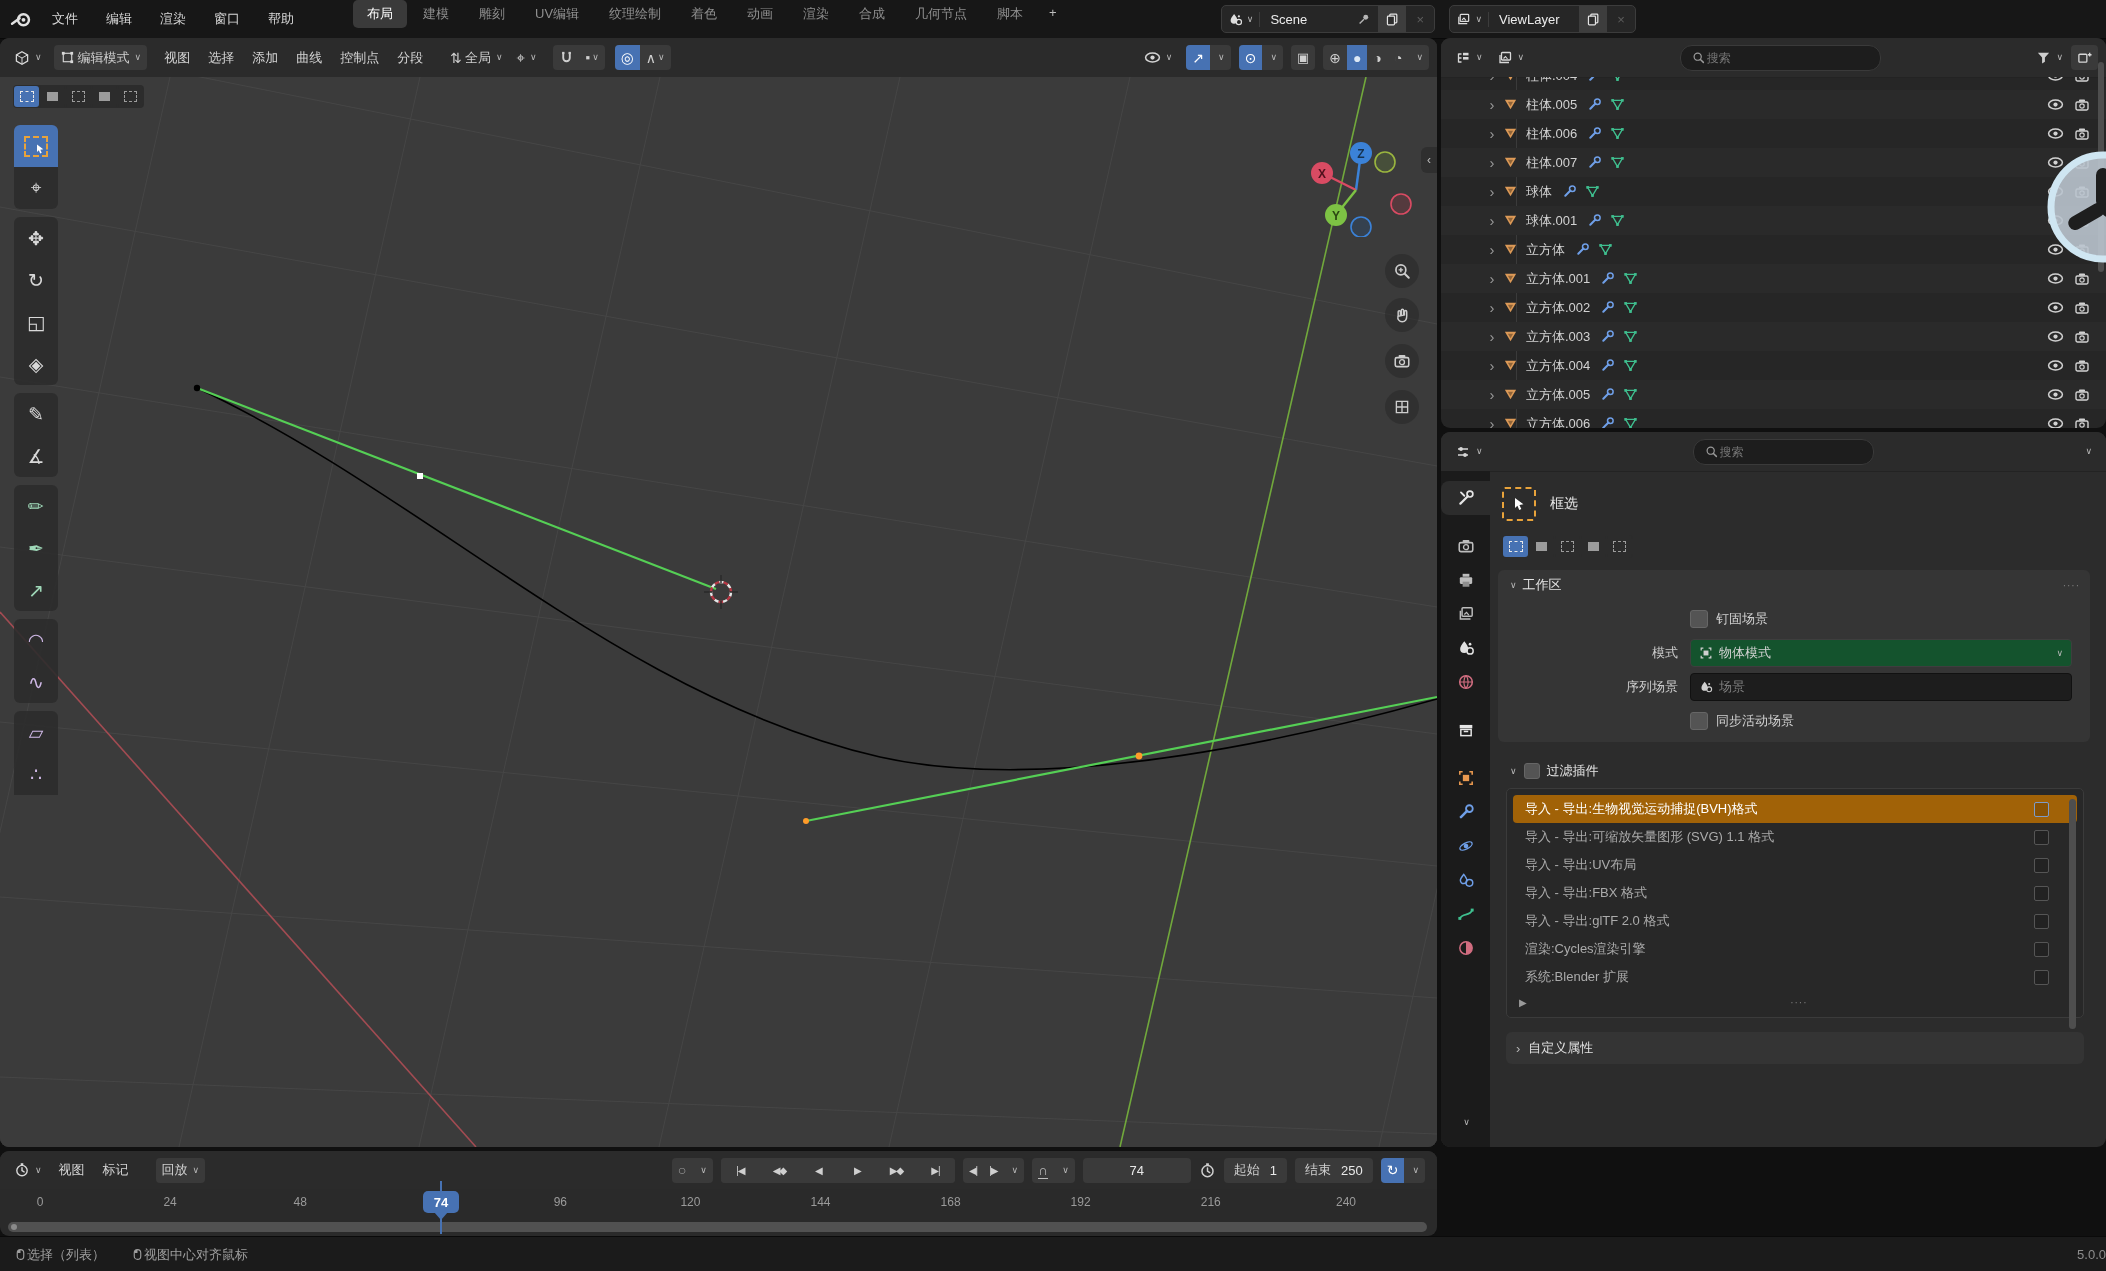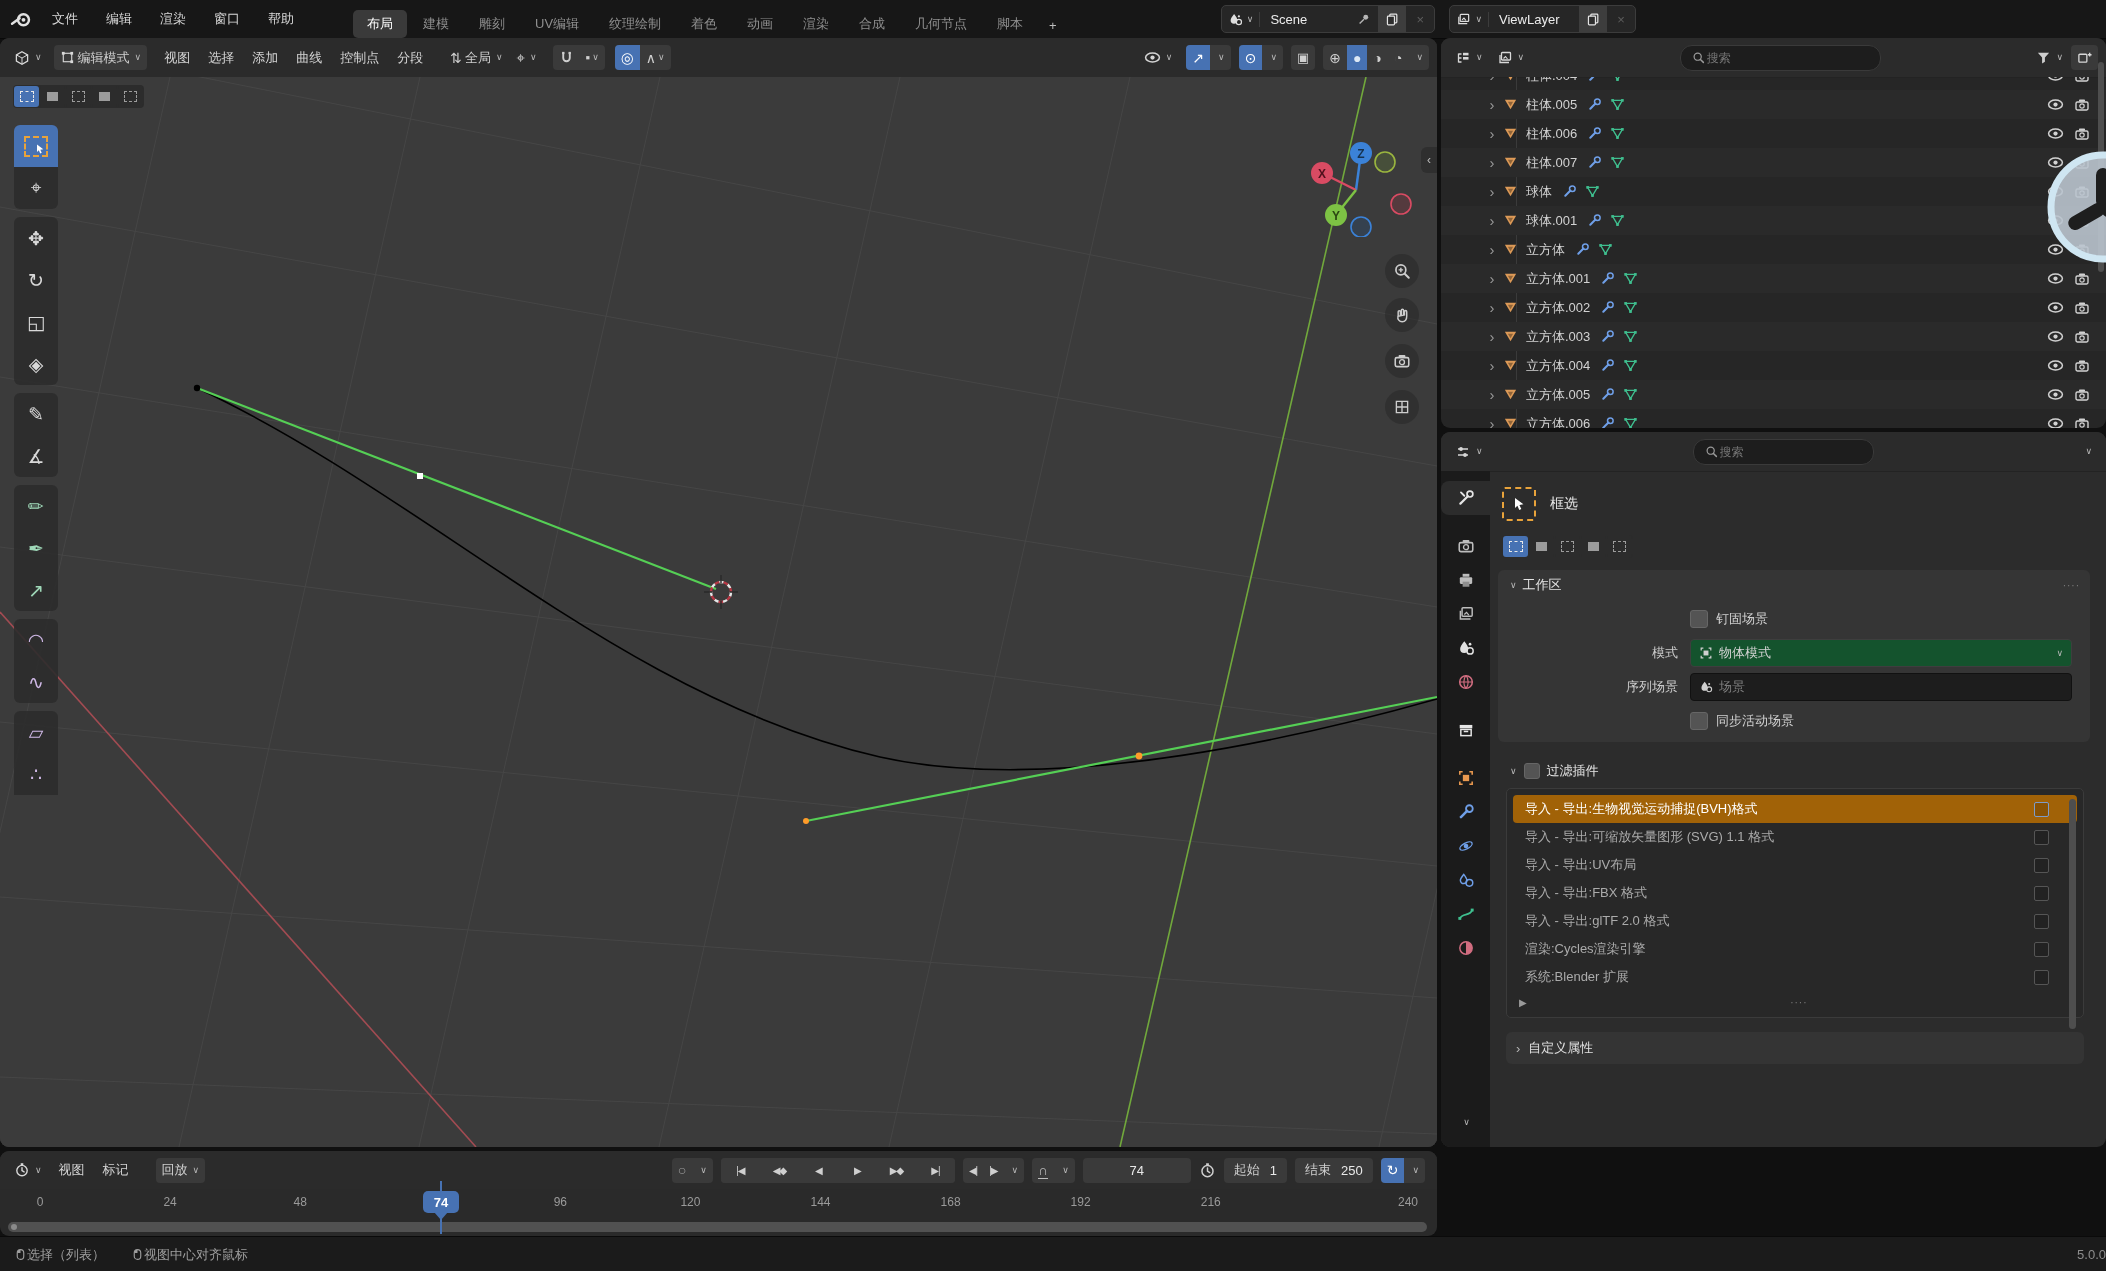--- a/index.html
+++ b/index.html
@@ -5,21 +5,21 @@
   html,body{margin:0;padding:0;background:#0e0e0e}
   #root{position:relative;width:2106px;height:1271px;background:#101010;overflow:hidden;
         font-family:"Liberation Sans","DejaVu Sans",sans-serif;color:#d4d4d4;font-size:13px;
         -webkit-font-smoothing:antialiased}
   .abs{position:absolute}
   .ic{display:inline-block;vertical-align:middle;flex:none}
   .chev{font-size:9px;color:#b9b9b9;line-height:1;margin-left:2px}
   
   #topbar{left:0;top:0;width:2106px;height:38px;background:#171717;display:flex;align-items:center;border-bottom:1px solid #090909}
   .tbmenu{padding:0 14px;color:#d8d8d8;cursor:default}
-  #ws-tabs{display:flex;align-items:flex-end;margin-left:44px;height:38px}
+  #ws-tabs{display:flex;align-items:flex-start;margin-left:44px;height:38px}
   .wstab{padding:5px 14px;color:#8f8f8f;border-radius:5px;margin:0 1px;position:relative}
   .wstab.active{background:#3a3a3a;color:#fff}
   .wstab.plus{color:#bdbdbd;padding:5px 10px}
   #tb-right{margin-left:auto;display:flex;align-items:center;gap:14px;padding-right:470px}
   .idblock{display:flex;align-items:center;background:#262626;border:1px solid #3c3c3c;border-radius:5px;height:26px;overflow:hidden}
   .idblock .lead{display:flex;align-items:center;gap:2px;padding:0 6px;border-right:1px solid #3c3c3c;color:#cfcfcf}
   .idblock .name{padding:0 10px;color:#ececec;min-width:70px}
   .idblock .tail{display:flex;align-items:center}
   .idblock .tbtn{width:28px;height:26px;display:flex;align-items:center;justify-content:center;color:#b5b5b5}
   .idblock .tbtn.lit{background:#3d3d3d;color:#e4e4e4}
@@ -1178,21 +1178,21 @@
       <div id="tl-ticks">
           <span class="rtick" style="left: 40px;">0</span>
           <span class="rtick" style="left: 170.08px;">24</span>
           <span class="rtick" style="left: 300.16px;">48</span>
           <span class="rtick" style="left: 560.32px;">96</span>
           <span class="rtick" style="left: 690.4px;">120</span>
           <span class="rtick" style="left: 820.48px;">144</span>
           <span class="rtick" style="left: 950.56px;">168</span>
           <span class="rtick" style="left: 1080.64px;">192</span>
           <span class="rtick" style="left: 1210.72px;">216</span>
-          <span class="rtick" style="left: 1408px;">240</span>
+          <span class="rtick" style="left: 1346px;">240</span>
         </div>
       <div id="playhead" style="left: 441.08px;">
           <span>74</span>
         </div>
     </div>
     <div id="pline" style="left: 440.08px;"></div>
     <div id="tl-scroll"></div>
   </div>
 
   <div id="statusbar" class="abs">

